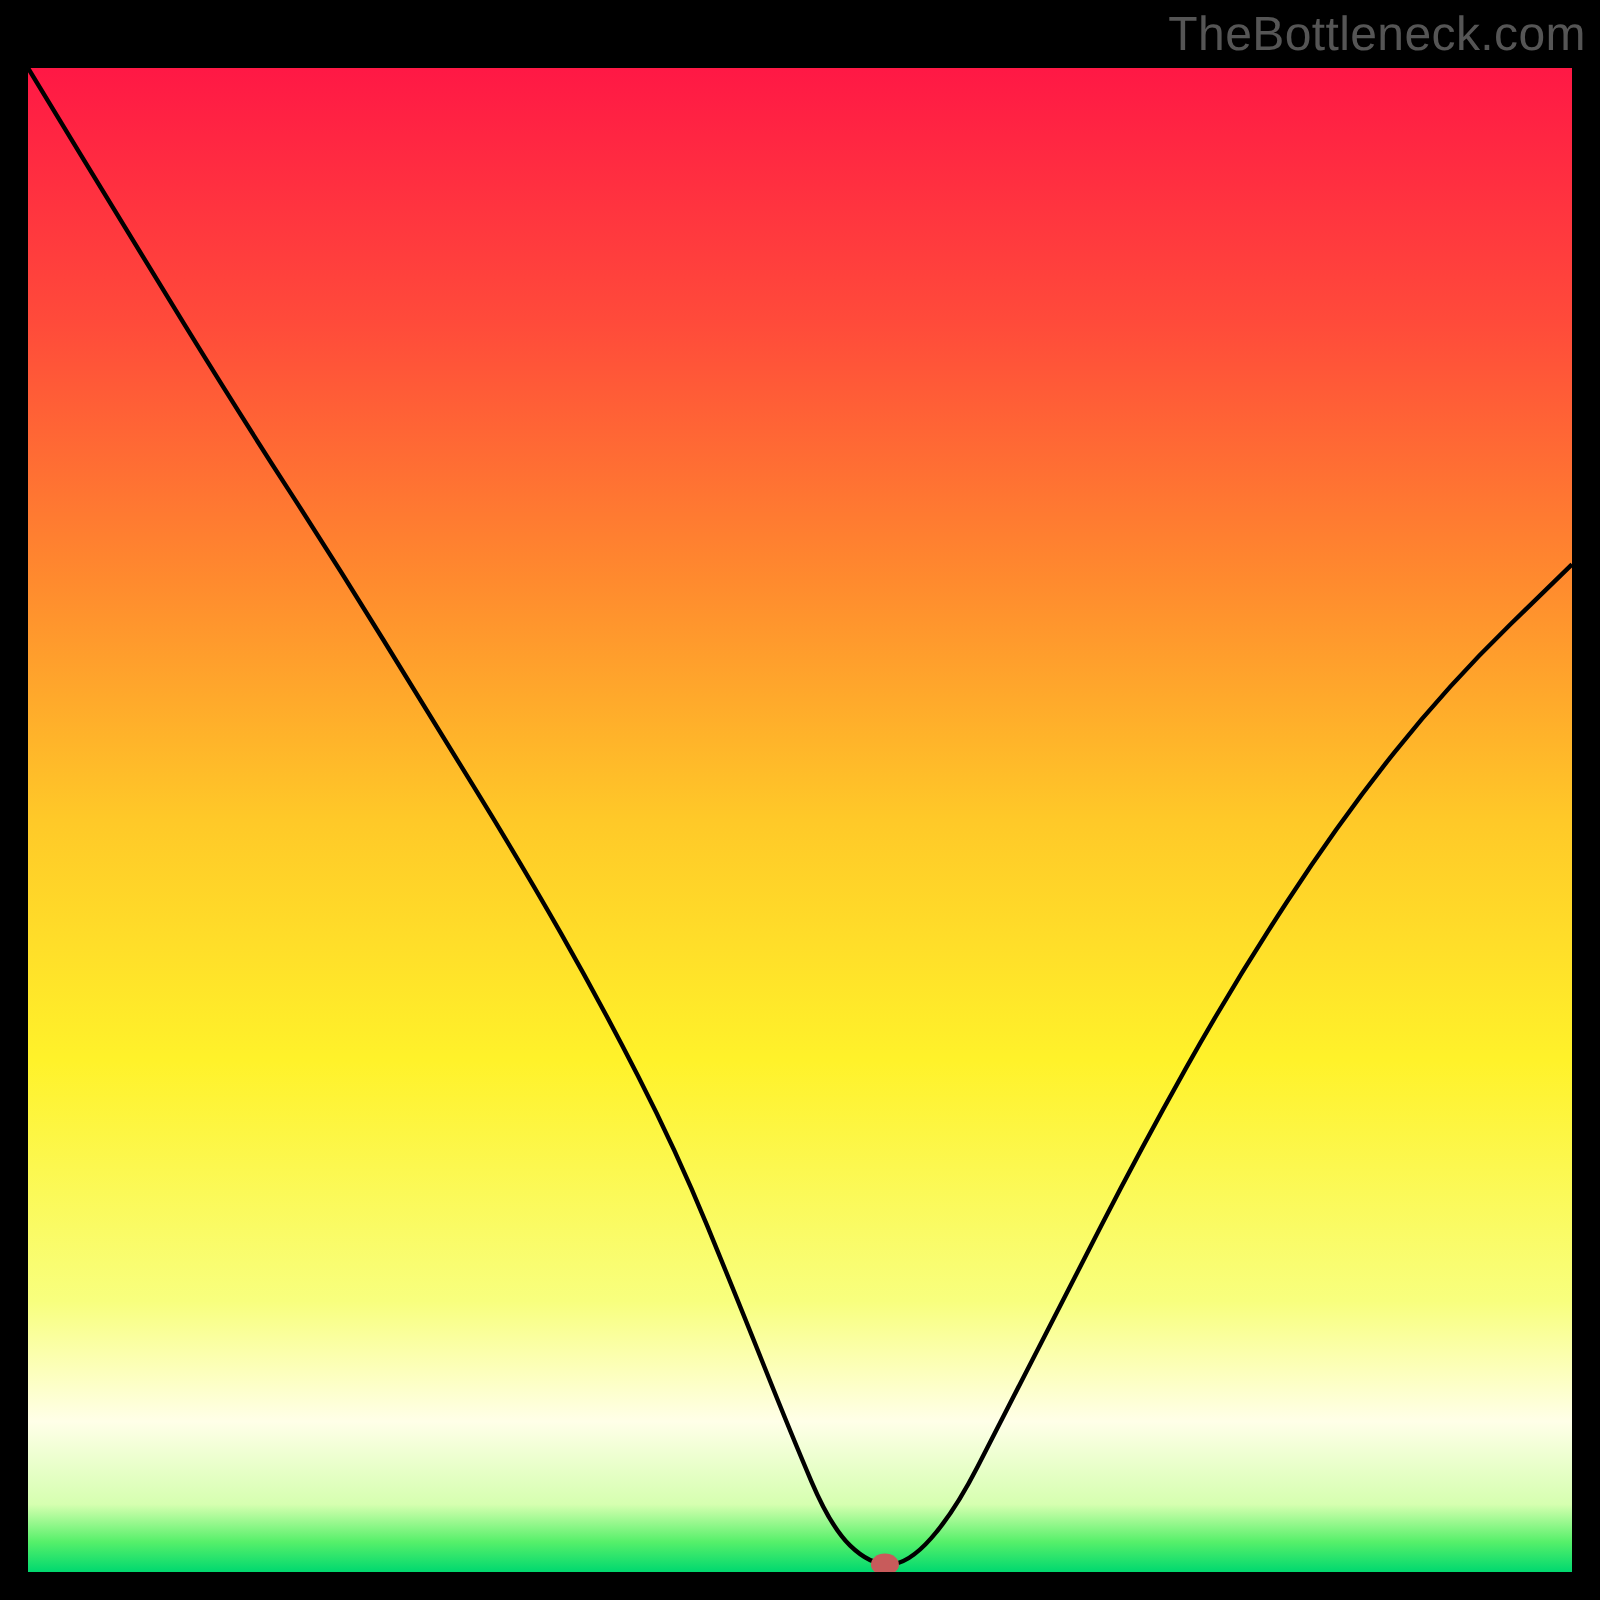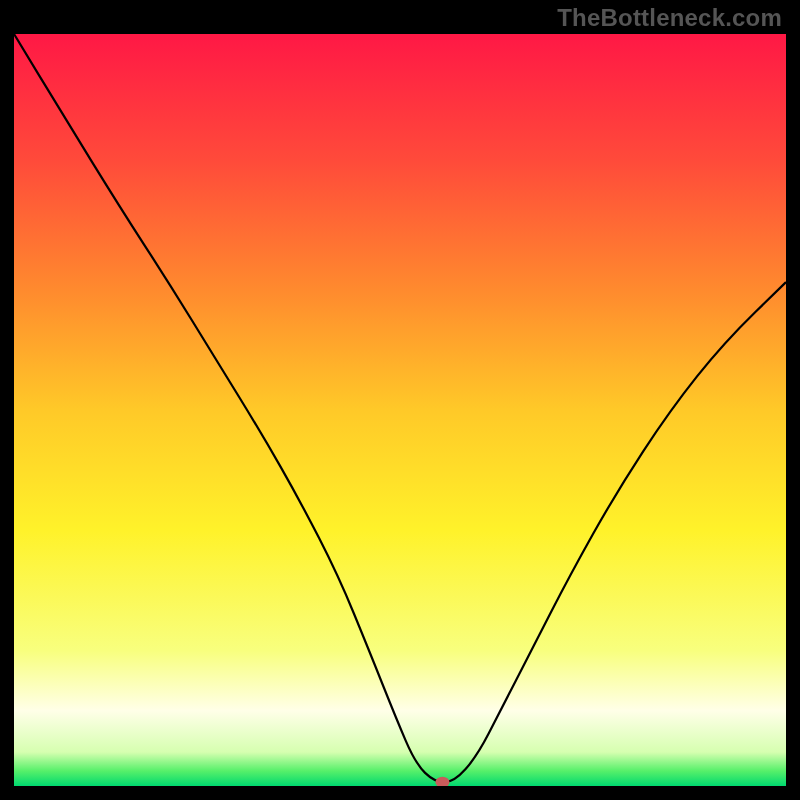--- a/index.html
+++ b/index.html
@@ -15,24 +15,24 @@
     position: absolute;
     top: 0;
     left: 0;
     width: 800px;
     height: 800px;
     background: #000;
   }
   .watermark {
     position: absolute;
     top: 4px;
-    right: 18px;
+    right: 7px;
     color: #555;
     font-size: 24px;
-    font-weight: 700;
+    font-weight: 400;
     letter-spacing: 0.2px;
     z-index: 5;
   }
   .plot-wrap {
     position: absolute;
     top: 34px;
     left: 14px;
     width: 772px;
     height: 752px;
   }

